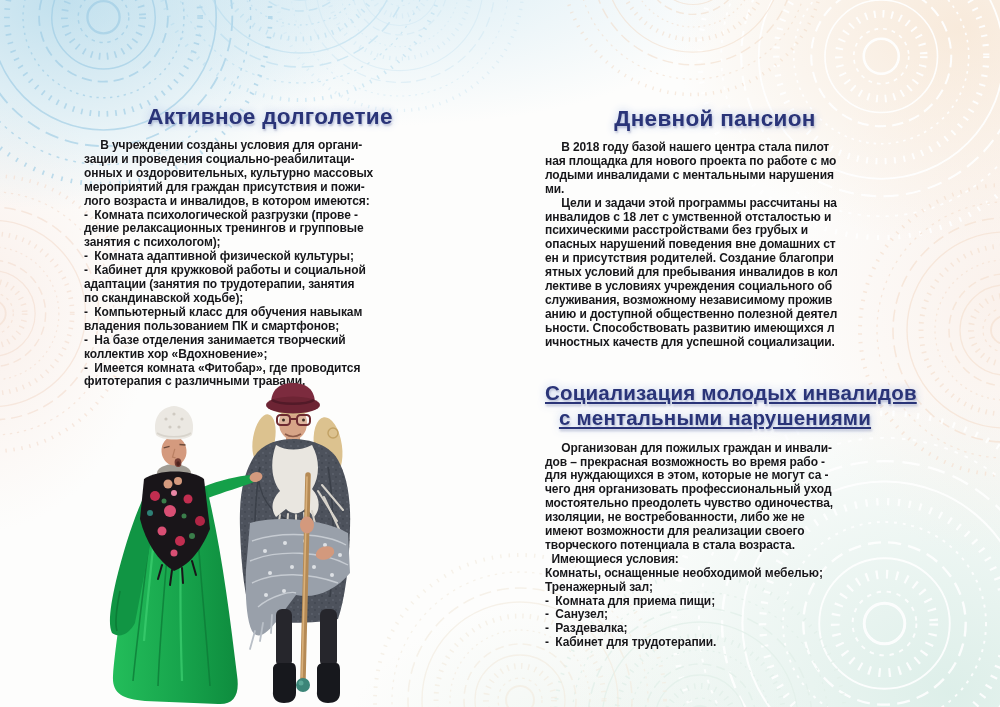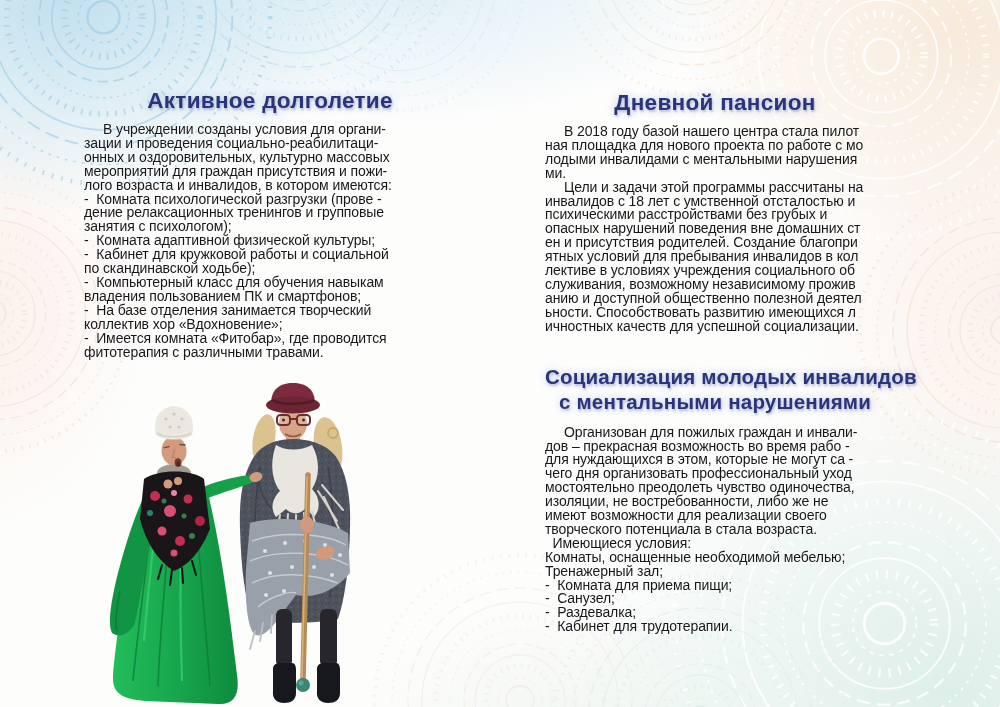--- a/index.html
+++ b/index.html
@@ -14,31 +14,32 @@
       radial-gradient(260px 320px at -3% 44%,  rgba(247,226,216,.50), rgba(247,226,216,0) 70%),
       radial-gradient(520px 420px at 95% 98%,  rgba(204,231,223,.65), rgba(204,231,223,0) 72%),
       radial-gradient(340px 220px at 58% 106%, rgba(230,240,233,.55), rgba(230,240,233,0) 70%),
       #fdfdfc;
   }
   .bg-svg{position:absolute;left:0;top:0;width:1000px;height:707px;pointer-events:none;}
   .col{position:absolute;}
   .col-left{left:84px;top:88px;width:372px;}
   .col-right{left:545px;top:90px;width:340px;}
   .doc-h1{
-    margin:0 0 9px 0;font-size:22.5px;line-height:26px;font-weight:bold;color:#2a3478;
+    margin:16px 0 9px 0;font-size:22.5px;line-height:26px;font-weight:bold;color:#2a3478;
     text-align:center;letter-spacing:.3px;
     text-shadow:0 0 8px rgba(184,200,236,.95), 1px 2px 2px rgba(43,52,110,.28);
   }
   .doc-h2{
     margin:30px 0 12px 0;font-size:20.5px;line-height:25px;font-weight:bold;color:#2a3478;
     text-align:center;letter-spacing:.2px;
     text-shadow:0 0 8px rgba(184,200,236,.95), 1px 2px 2px rgba(43,52,110,.28);
+    text-decoration:underline;
   }
   .body-text{
-    font-size:14px;line-height:13.9px;font-weight:normal;color:#17171a;
+    font-size:12px;line-height:13.9px;font-weight:bold;color:#17171a;
     letter-spacing:-.1px;
     text-shadow:0 0 2px rgba(255,255,255,.95), 0 1px 1px rgba(255,255,255,.6);
   }
   .tline{white-space:pre;}
   .photo{position:absolute;left:100px;top:381px;width:335px;height:326px;}
 </style>
 </head>
 <body>
 
 <div class="page">
@@ -77,20 +78,21 @@
         <div class="tline">     В учреждении созданы условия для органи-</div>
         <div class="tline">зации и проведения социально-реабилитаци-</div>
         <div class="tline">онных и оздоровительных, культурно массовых</div>
         <div class="tline">мероприятий для граждан присутствия и пожи-</div>
         <div class="tline">лого возраста и инвалидов, в котором имеются:</div>
         <div class="tline">-  Комната психологической разгрузки (прове -</div>
         <div class="tline">дение релаксационных тренингов и групповые</div>
         <div class="tline">занятия с психологом);</div>
         <div class="tline">-  Комната адаптивной физической культуры;</div>
         <div class="tline">-  Кабинет для кружковой работы и социальной</div>
+        <div class="tline">адаптации (занятия по трудотерапии, занятия</div>
         <div class="tline">по скандинавской ходьбе);</div>
         <div class="tline">-  Компьютерный класс для обучения навыкам</div>
         <div class="tline">владения пользованием ПК и смартфонов;</div>
         <div class="tline">-  На базе отделения занимается творческий</div>
         <div class="tline">коллектив хор «Вдохновение»;</div>
         <div class="tline">-  Имеется комната «Фитобар», где проводится</div>
         <div class="tline">фитотерапия с различными травами.</div>
       </div>
   </section>
 

